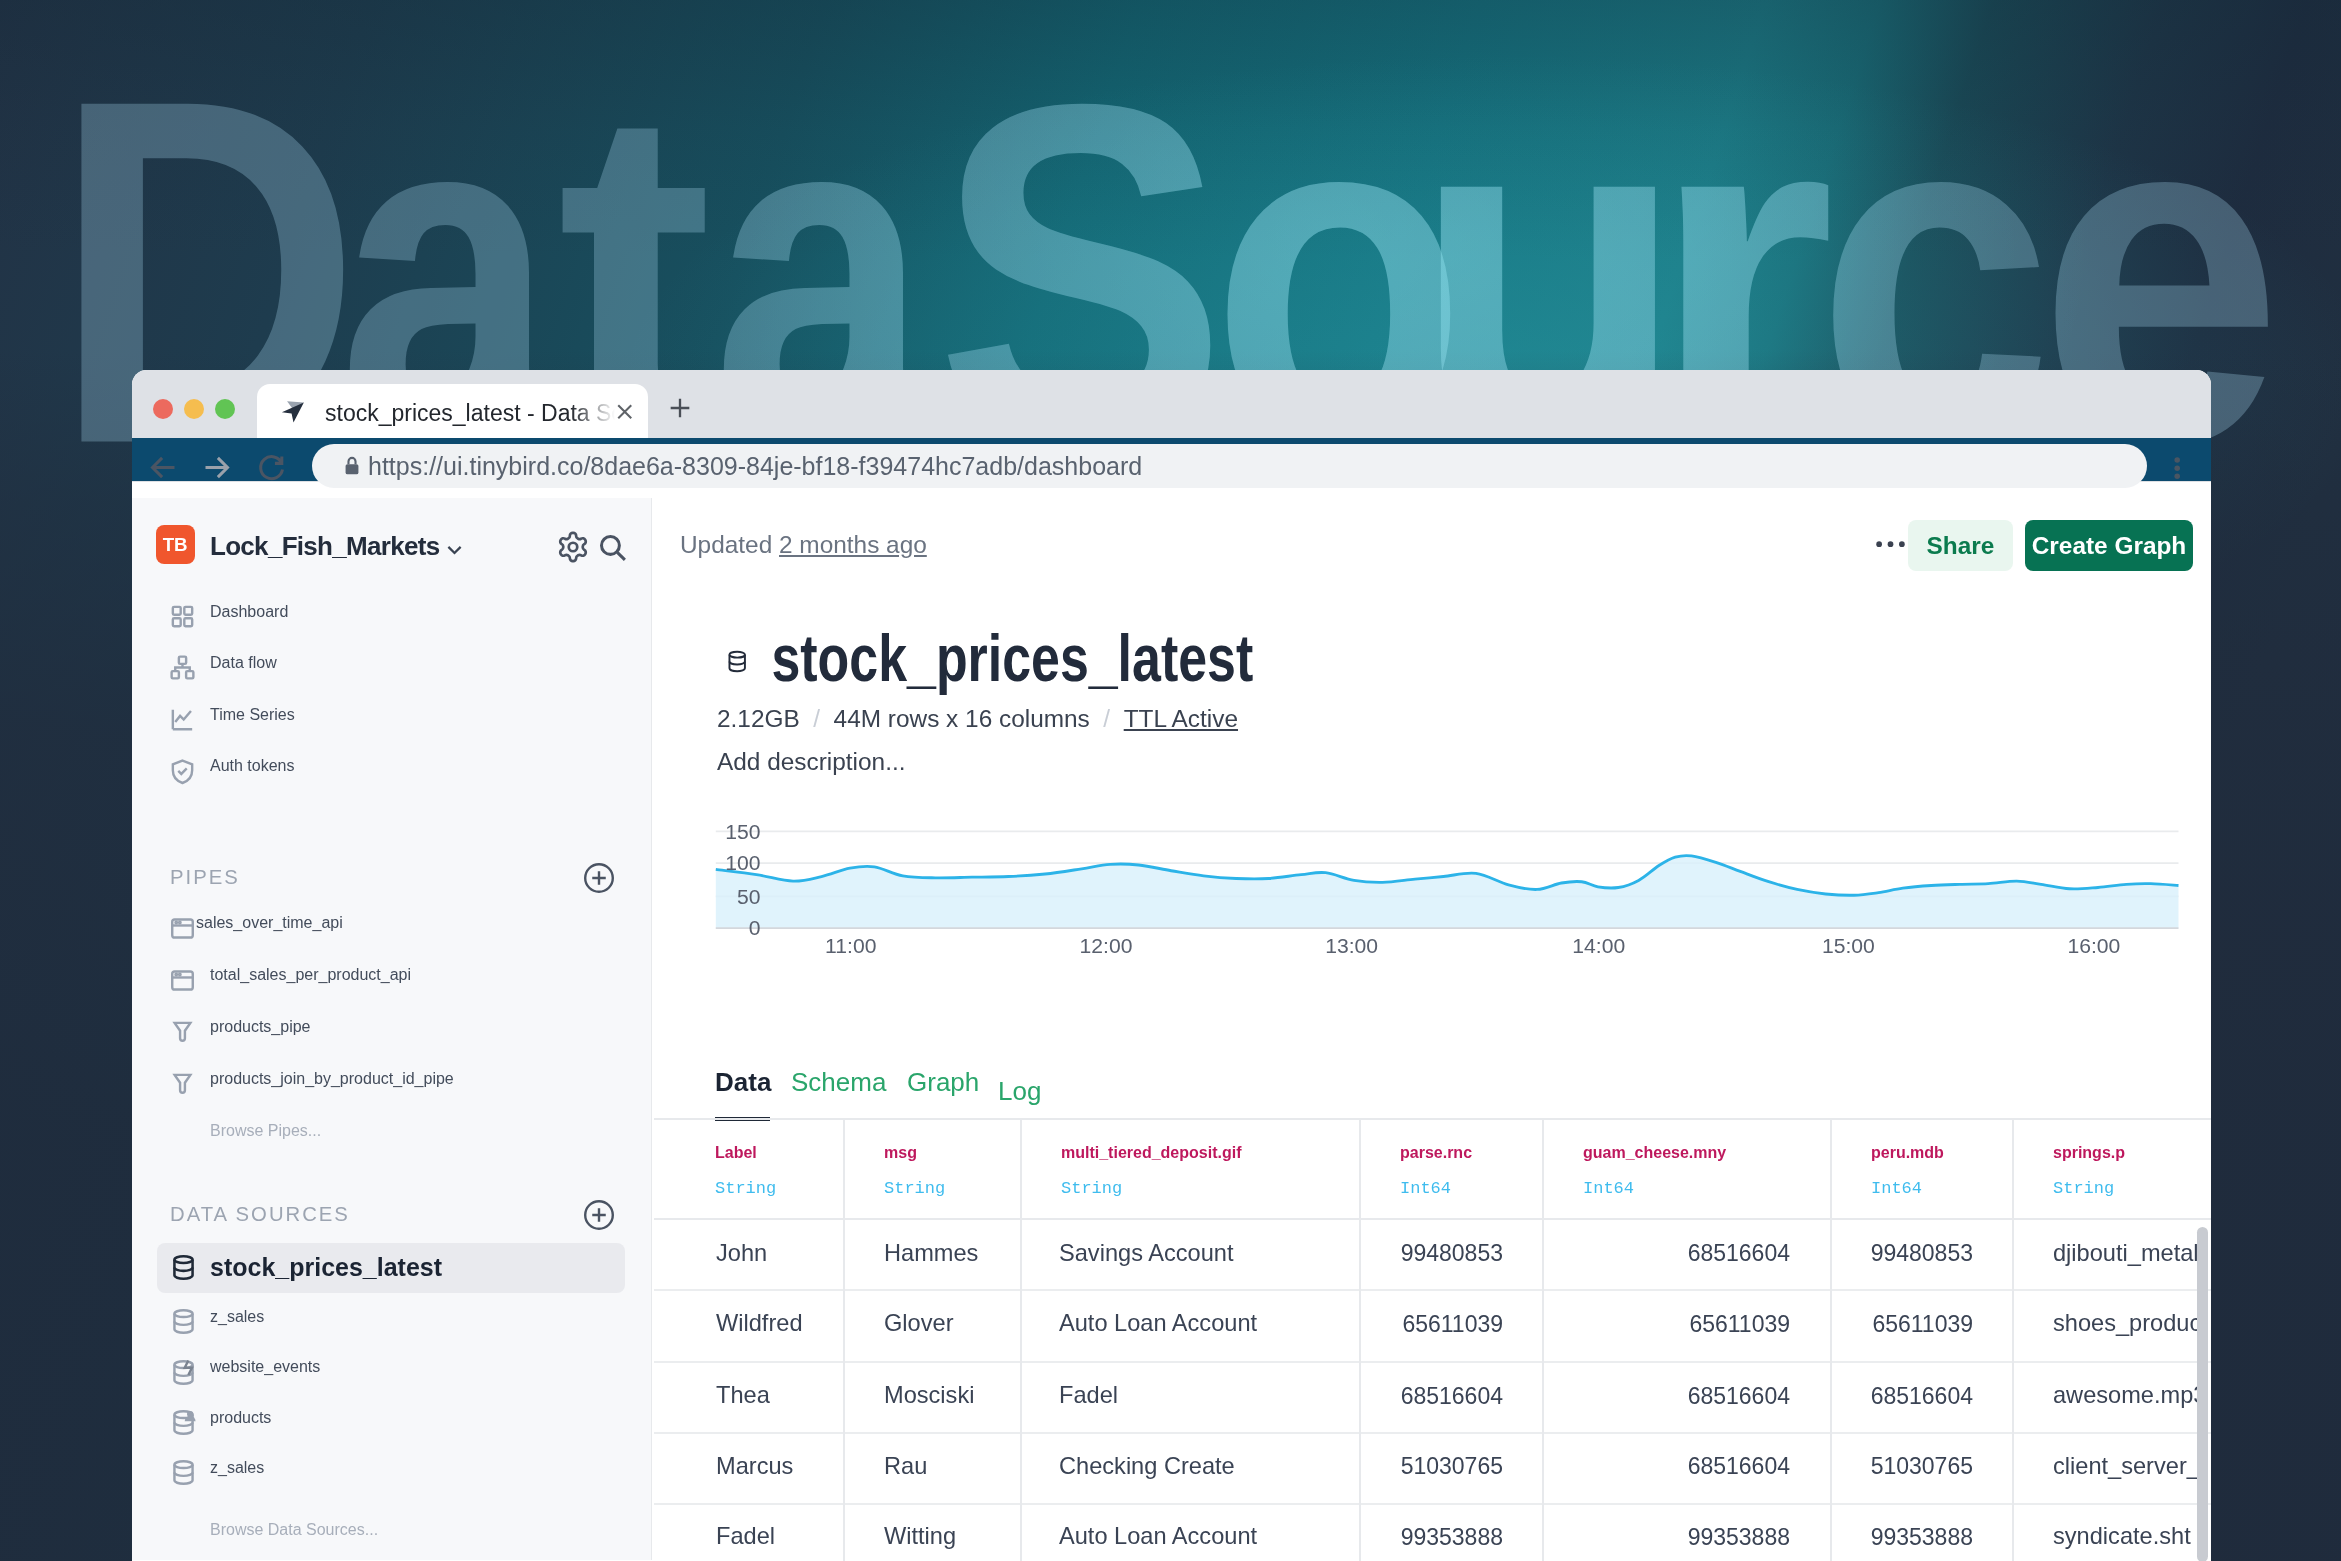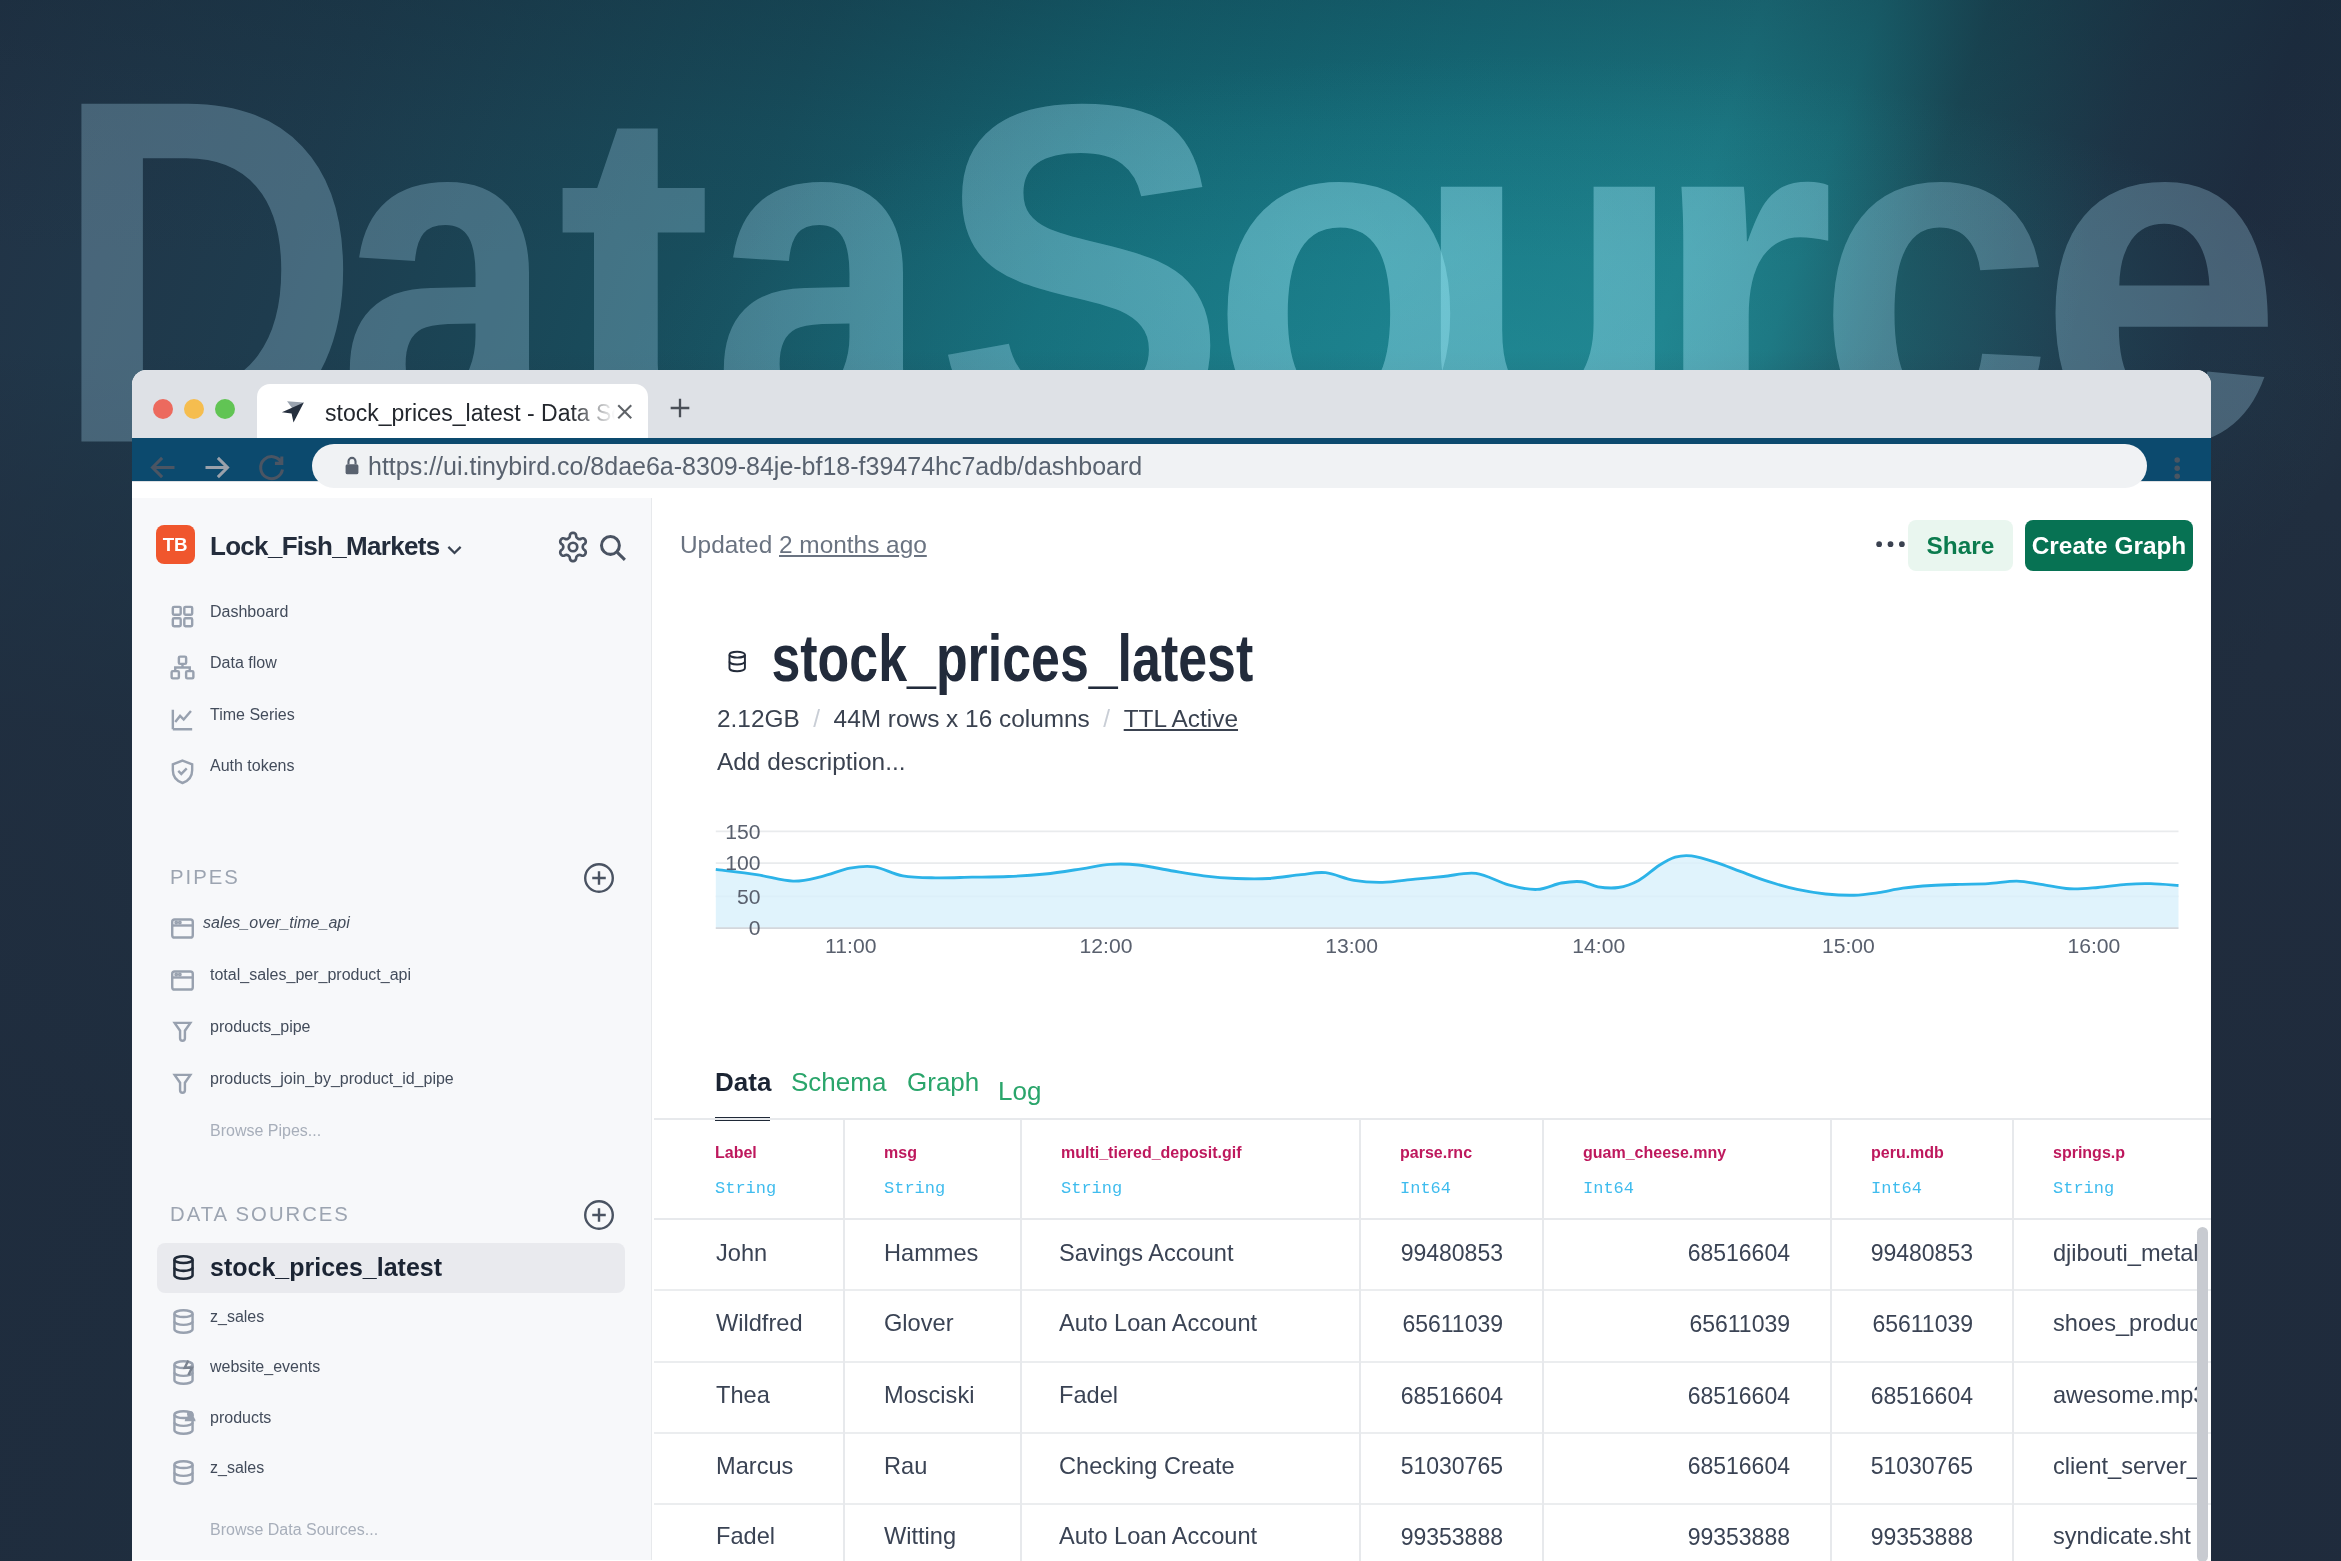--- a/index.html
+++ b/index.html
@@ -164,21 +164,21 @@
         <svg class="abs" style="left:449px;top:362px;" width="36" height="36" viewBox="0 0 24 24" fill="none" stroke="#4A5362" stroke-width="1.6">
           <circle cx="12" cy="12" r="9.2"></circle>
           <path d="M12 7.5 V16.5 M7.5 12 H16.5"></path>
         </svg>
         <svg class="abs" style="left:36px;top:416px;" width="29" height="29" viewBox="0 0 24 24" fill="none" stroke="#98A1AF" stroke-width="2">
           <rect x="3.5" y="4.5" width="17" height="15" rx="2"></rect>
           <path d="M3.5 9.5 H20.5"></path>
           <circle cx="6.8" cy="7" r="0.6" fill="#98A1AF"></circle>
           <circle cx="9.8" cy="7" r="0.6" fill="#98A1AF"></circle>
         </svg>
-        <div class="abs navtext" style="left:71px;top:416px;font-style:italic;">sales_over_time_api</div>
+        <div class="abs navtext" style="left:64px;top:416px;">sales_over_time_api</div>
         <svg class="abs" style="left:36px;top:468px;" width="29" height="29" viewBox="0 0 24 24" fill="none" stroke="#98A1AF" stroke-width="2">
           <rect x="3.5" y="4.5" width="17" height="15" rx="2"></rect>
           <path d="M3.5 9.5 H20.5"></path>
           <circle cx="6.8" cy="7" r="0.6" fill="#98A1AF"></circle>
           <circle cx="9.8" cy="7" r="0.6" fill="#98A1AF"></circle>
         </svg>
         <div class="abs navtext" style="left:78px;top:468px;">total_sales_per_product_api</div>
         <svg class="abs" style="left:36px;top:520px;" width="29" height="29" viewBox="0 0 24 24" fill="none" stroke="#98A1AF" stroke-width="2">
           <path d="M5.5 4 H18.5 L14 10.5 V16.8 a2 2 0 0 1-4 0 V10.5 Z"></path>
         </svg>

